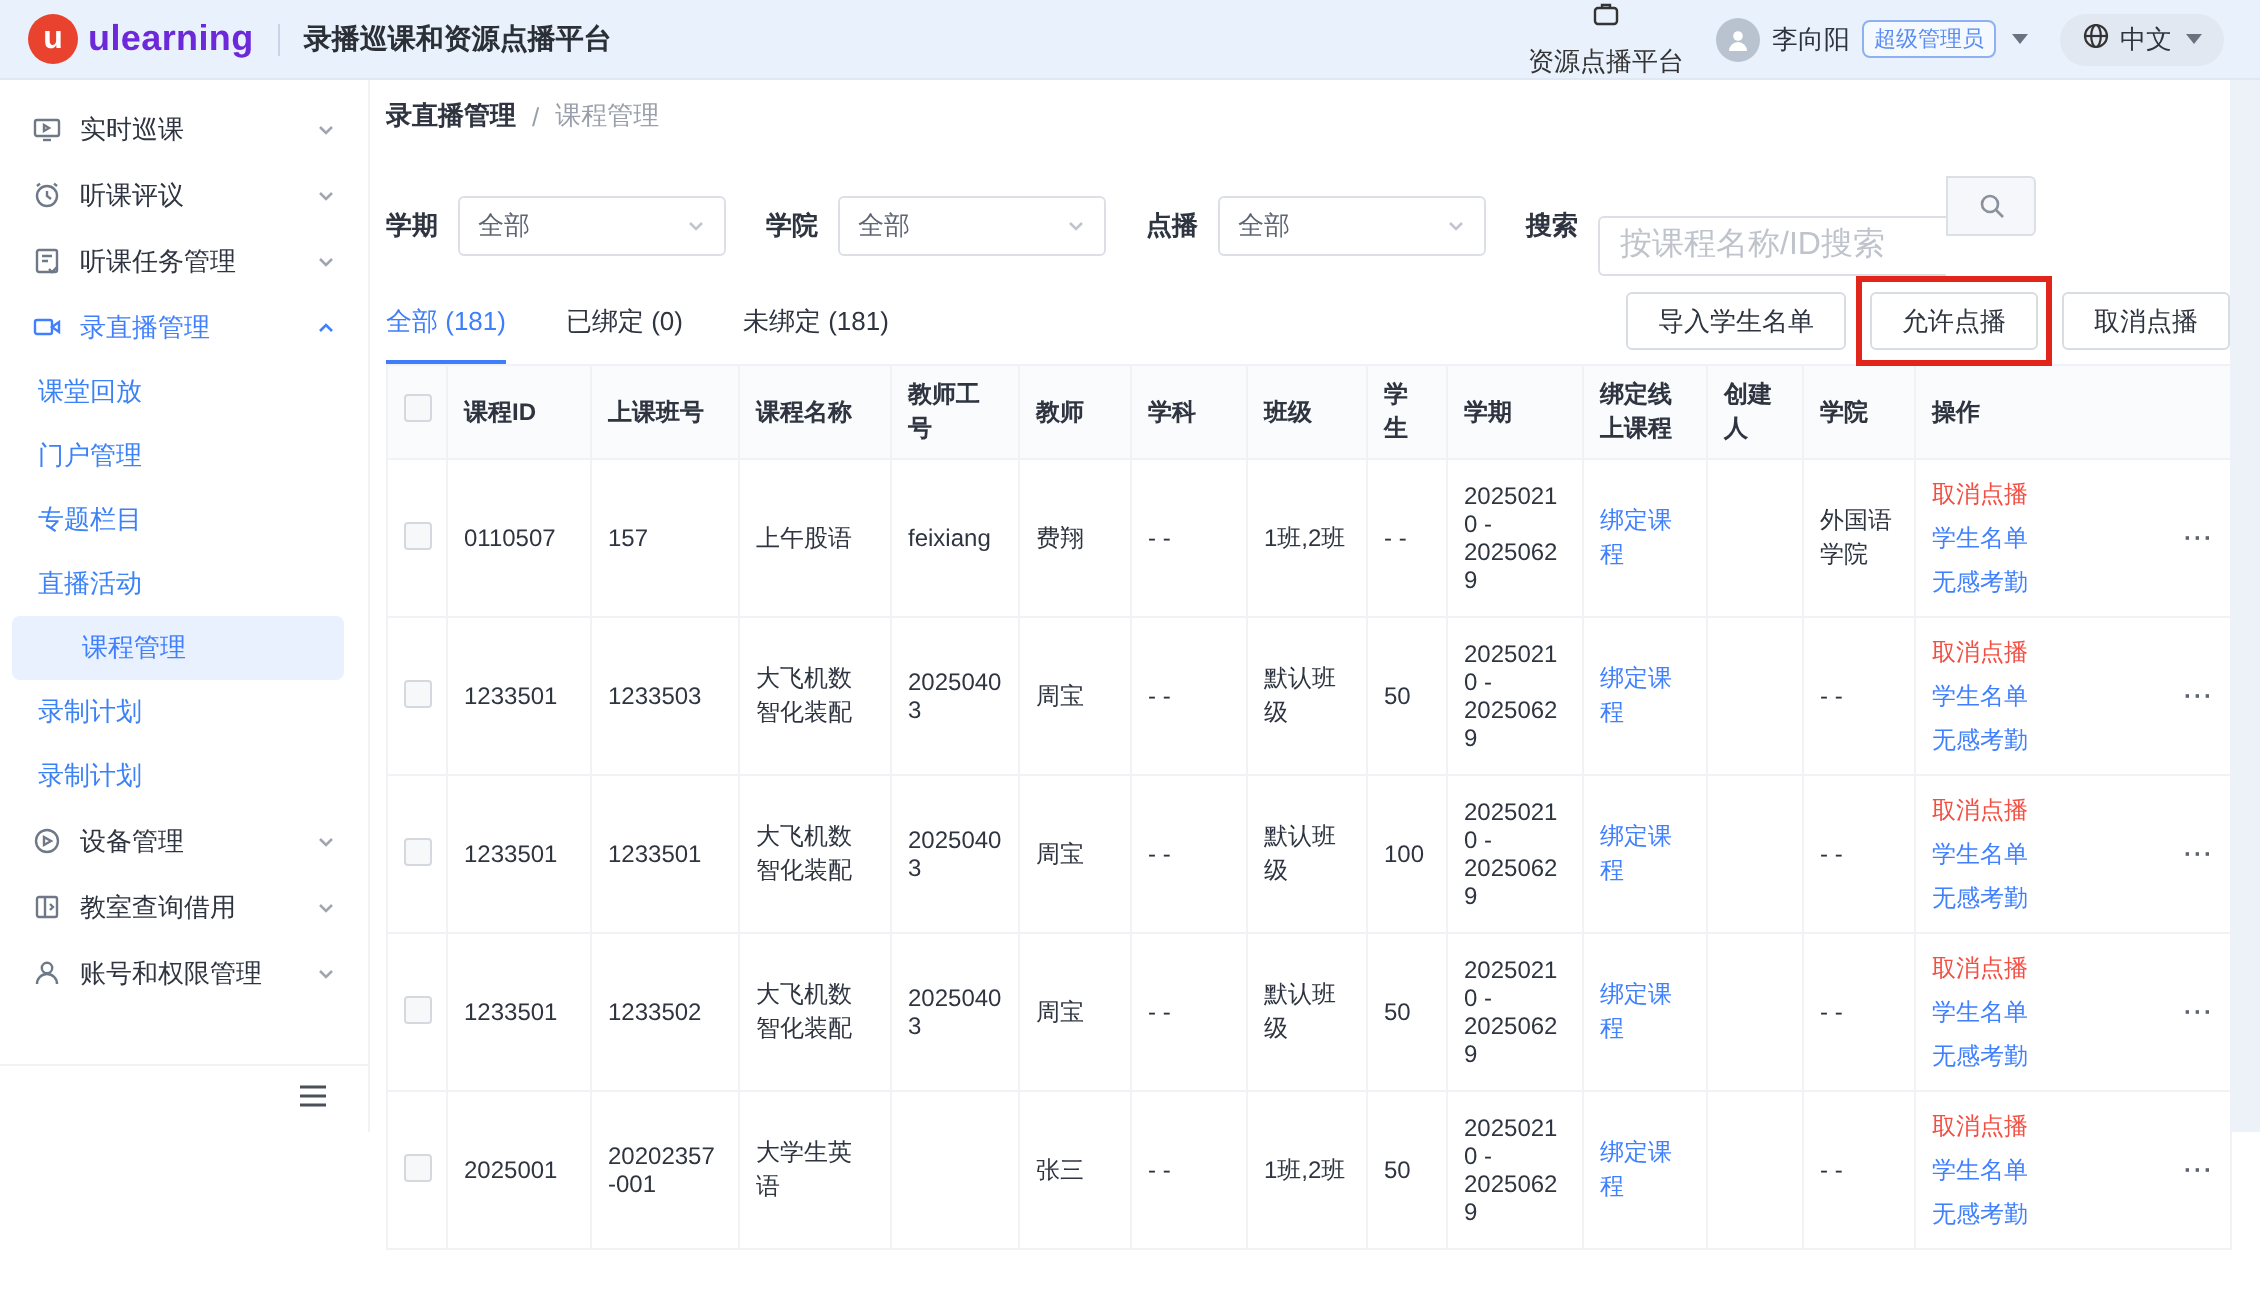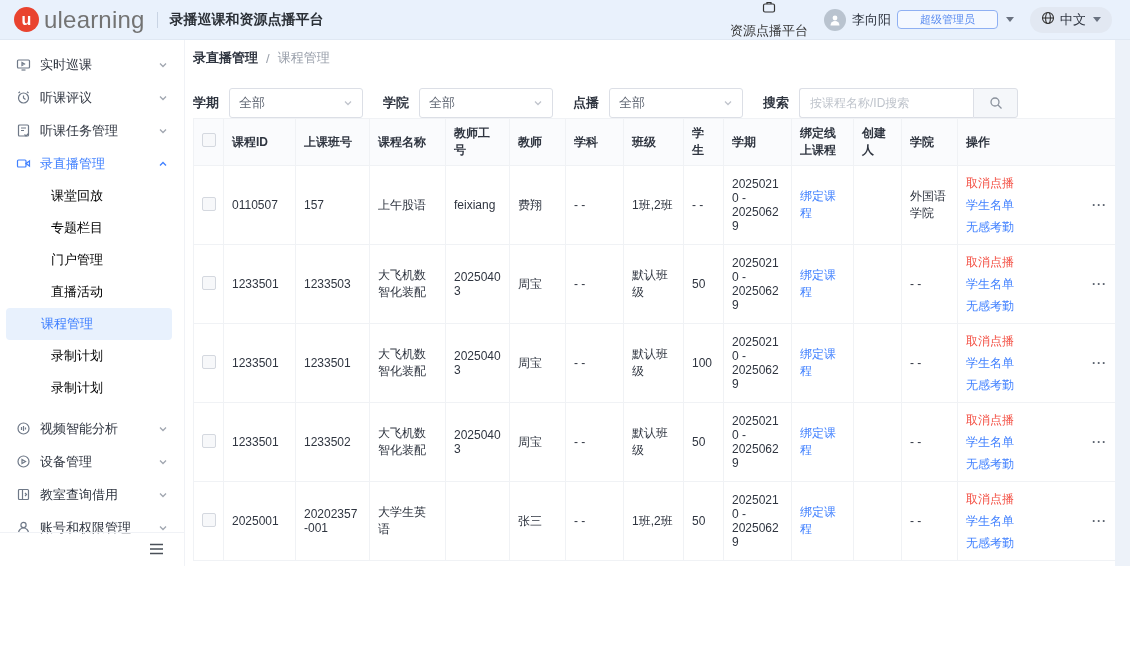--- a/index.html
+++ b/index.html
@@ -5,49 +5,49 @@
   * { margin:0; padding:0; box-sizing:border-box; }
   html,body { width:1130px; height:651px; overflow:hidden; background:#fff;
     font-family:"Liberation Sans","DejaVu Sans",sans-serif; color:#2f3540; }
 
   
   .topbar { height:40px; background:#e9f1fc; border-bottom:1px solid #e0e8f3;
     display:flex; align-items:center; justify-content:space-between; padding:0 18px 0 14px; }
   .tb-left { display:flex; align-items:center; }
   .logo-mark { width:25px; height:25px; border-radius:50%; background:#e9432f; color:#fff;
     display:flex; align-items:center; justify-content:center; font-weight:bold; font-size:16px; }
-  .logo-word { font-size:24px; font-weight:normal; color:#737373; margin-left:5px; letter-spacing:.2px; }
+  .logo-word { font-size:18px; font-weight:bold; color:#6d28d9; margin-left:5px; letter-spacing:.2px; }
   .tb-divider { width:1px; height:16px; background:#c9d4e4; margin:0 12px; }
   .app-title { font-size:14px; font-weight:bold; color:#2b3037; }
   .tb-right { display:flex; align-items:center; gap:16px; }
   .plat-link { display:flex; align-items:center; gap:5px; font-size:13px; color:#333; cursor:pointer;flex-direction:column; }
   .user-area { display:flex; align-items:center; gap:6px; cursor:pointer; }
   .avatar { width:22px; height:22px; border-radius:50%; background:#b9c3cf; display:flex;
     align-items:center; justify-content:center; }
   .user-name { font-size:13px; }
   .role-badge { font-size:11px; color:#5b8cf0; border:1px solid #8fb0f3; border-radius:4px;
-    padding:1px 22px; background:#f4f8ff; }
+    padding:1px 5px; background:#f4f8ff; }
   .caret { width:0; height:0; border-left:4px solid transparent; border-right:4px solid transparent;
     border-top:5px solid #6a7280; display:inline-block; margin-left:2px; }
   .lang-pill { display:flex; align-items:center; gap:5px; background:#e2e8f2; border-radius:14px;
     height:26px; padding:0 11px; font-size:13px; cursor:pointer;text-align:right; }
 
   
   .layout { display:flex; height:526px; }
   .sidebar { width:185px; background:#fff; border-right:1px solid #f0f2f6; position:relative;
     padding-top:8px; flex:none; }
   .side-item { height:33px; display:flex; align-items:center; padding:0 16px; gap:9px;
     font-size:13px; color:#2f3540; cursor:pointer; }
   .side-item .lbl { flex:1; }
   .side-item.expanded { color:#4080ff; }
   .side-item.expanded svg.ic { stroke:#4080ff; }
   svg.ic { stroke:#6e7887; fill:none; stroke-width:1.2; flex:none; }
   .chev { flex:none; }
-  .sub-item { height:32px; display:flex; align-items:center; padding-left:51px; font-size:13px;
-    color:#000000; cursor:pointer; }
+  .sub-item { height:32px; display:flex; align-items:center; padding-left:19px; font-size:13px;
+    color:#3b82f6; cursor:pointer; }
   .sub-item.active { background:#e8f1fd; color:#4080ff; border-radius:4px; margin:0 12px 0 6px;
     padding-left:35px; }
   .side-footer { position:absolute; bottom:0; left:0; width:100%; height:34px;
     border-top:1px solid #f0f2f6; display:flex; align-items:center; justify-content:flex-end;
     padding-right:20px; }
 
   .main { flex:1; display:flex; }
   .content { width:930px; padding-left:8px; }
   .gutter { width:15px; background:#edf2f9; }
 
@@ -56,21 +56,21 @@
   .bc-sep, .bc-current { color:#9aa0ab; }
 
   
   .filters { display:flex; align-items:center; margin-top:20px; }
   .f-label { font-size:13px; font-weight:bold; margin-right:10px; }
   .select { width:134px; height:30px; border:1px solid #dcdfe6; border-radius:3px; display:flex;
     align-items:center; justify-content:space-between; padding:0 9px; font-size:13px; color:#5f6673;
     margin-right:20px; cursor:pointer; background:#fff; }
   .search-wrap { display:flex; }
   .search-input { width:174px; height:30px; border:1px solid #dcdfe6; border-right:none;
-    border-radius:3px 0 0 3px; padding:0 10px; font-size:12px; color:#333; outline:none; }
+    border-radius:3px 0 0 3px; padding:0 10px; font-size:16px; color:#333; outline:none;margin-top:20px; }
   .search-input::placeholder { color:#bfc4cc; }
   .search-btn { width:45px; height:30px; background:#f5f7fa; border:1px solid #dcdfe6;
     border-radius:0 3px 3px 0; display:flex; align-items:center; justify-content:center; cursor:pointer; }
 
   .notice { margin-top:10px; font-size:12px; color:#8e939c; line-height:1.6; padding-right:10px; }
 
   
   .listbar { display:flex; align-items:flex-end; margin-top:6px; height:38px; position:relative; }
   .tabs { display:flex; gap:30px; font-size:13px; }
   .tab { padding-bottom:10px; cursor:pointer; border-bottom:2px solid transparent; }
@@ -185,48 +185,38 @@
       <span class="lbl">录直播管理</span>
       <svg class="chev" width="10" height="10" viewBox="0 0 10 10">
           <path d="M2 6.5 L5 3.5 L8 6.5" stroke="#4080ff" fill="none" stroke-width="1.3"></path>
         </svg>
     </div>
 
     <div class="sub-item">
         <span>课堂回放</span>
       </div>
     <div class="sub-item">
+        <span>门户管理</span>
+      </div>
+    <div class="sub-item">
         <span>专题栏目</span>
-      </div>
-    <div class="sub-item">
-        <span>门户管理</span>
       </div>
     <div class="sub-item">
         <span>直播活动</span>
       </div>
     <div class="sub-item active">
         <span>课程管理</span>
       </div>
     <div class="sub-item">
         <span>录制计划</span>
       </div>
     <div class="sub-item">
         <span>录制计划</span>
       </div>
 
-    <div class="side-item" style="margin-top:8px;">
-      <svg class="ic" width="15" height="15" viewBox="0 0 15 15">
-          <circle cx="7.5" cy="7.5" r="5.5"></circle>
-          <path d="M5.5 6 v3 M7.5 5 v5 M9.5 6.5 v2"></path>
-        </svg>
-      <span class="lbl">视频智能分析</span>
-      <svg class="chev" width="10" height="10" viewBox="0 0 10 10">
-          <path d="M2 3.5 L5 6.5 L8 3.5" stroke="#a0a6b0" fill="none" stroke-width="1.3"></path>
-        </svg>
-    </div>
     <div class="side-item">
       <svg class="ic" width="15" height="15" viewBox="0 0 15 15">
           <circle cx="7.5" cy="7.5" r="5.5"></circle>
           <path d="M6 5.5 l3.5 2 l-3.5 2 z"></path>
         </svg>
       <span class="lbl">设备管理</span>
       <svg class="chev" width="10" height="10" viewBox="0 0 10 10">
           <path d="M2 3.5 L5 6.5 L8 3.5" stroke="#a0a6b0" fill="none" stroke-width="1.3"></path>
         </svg>
     </div>
@@ -297,20 +287,35 @@
           <div class="search-btn">
             <svg width="14" height="14" viewBox="0 0 14 14">
                 <circle cx="6" cy="6" r="4" stroke="#8a919c" fill="none" stroke-width="1.3"></circle>
                 <path d="M9 9 L12.5 12.5" stroke="#8a919c" stroke-width="1.3"></path>
               </svg>
           </div>
         </div>
       </div>
 
 
+      <div class="listbar">
+        <div class="tabs">
+          <span class="tab active">全部 (181)</span>
+          <span class="tab">已绑定 (0)</span>
+          <span class="tab">未绑定 (181)</span>
+        </div>
+        <div class="btns">
+          <div class="btn">导入学生名单</div>
+          <span class="allow-wrap">
+            <div class="btn">允许点播</div>
+            <div class="annotation"></div>
+          </span>
+          <div class="btn">取消点播</div>
+        </div>
+      </div>
 
       <table>
         <colgroup>
           <col style="width:30px">
             <col style="width:72px">
             <col style="width:74px">
             <col style="width:76px">
           <col style="width:64px">
             <col style="width:56px">
             <col style="width:58px">

